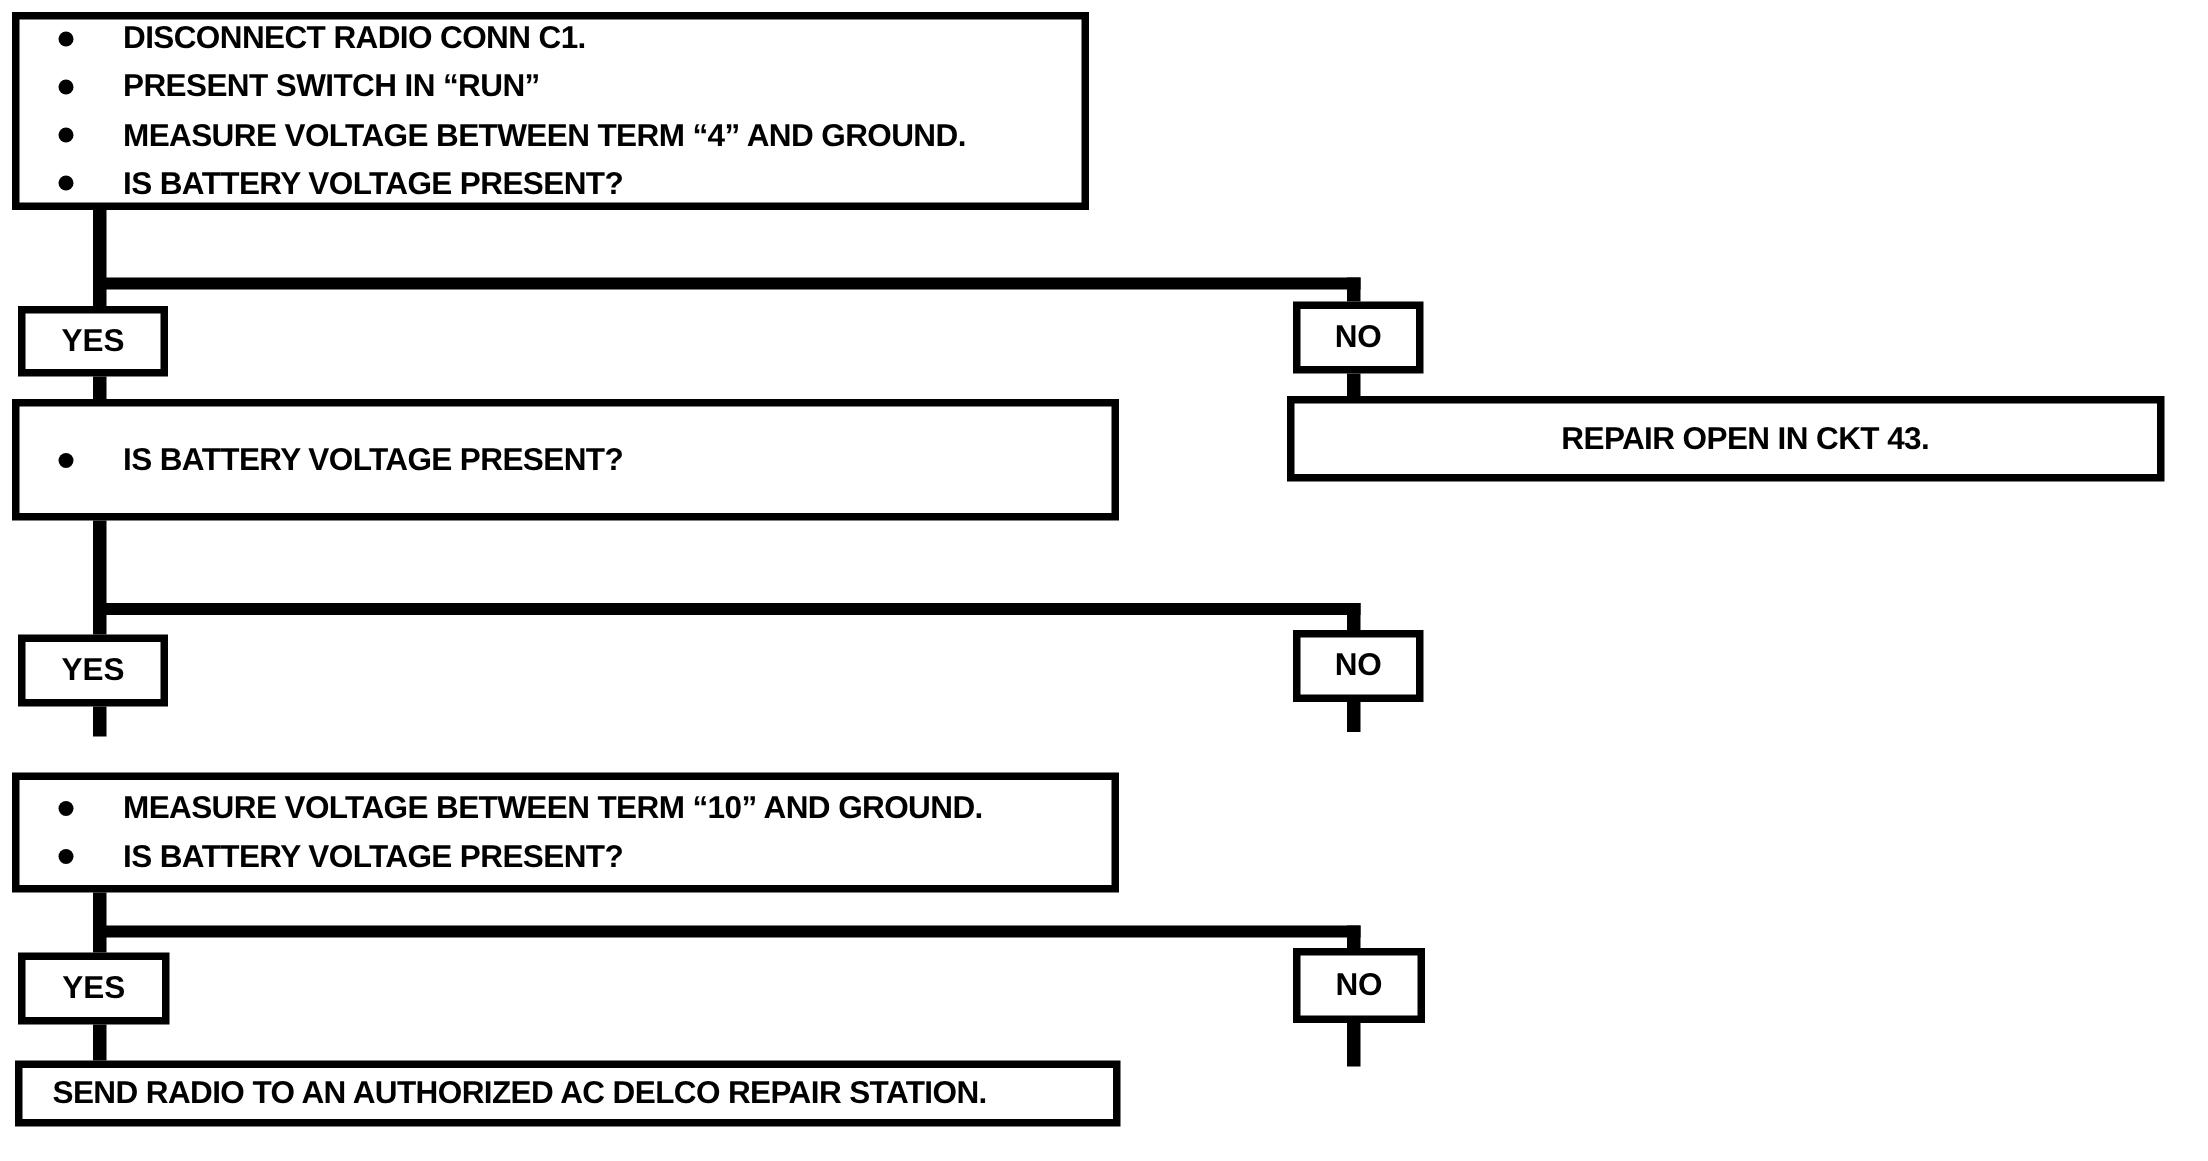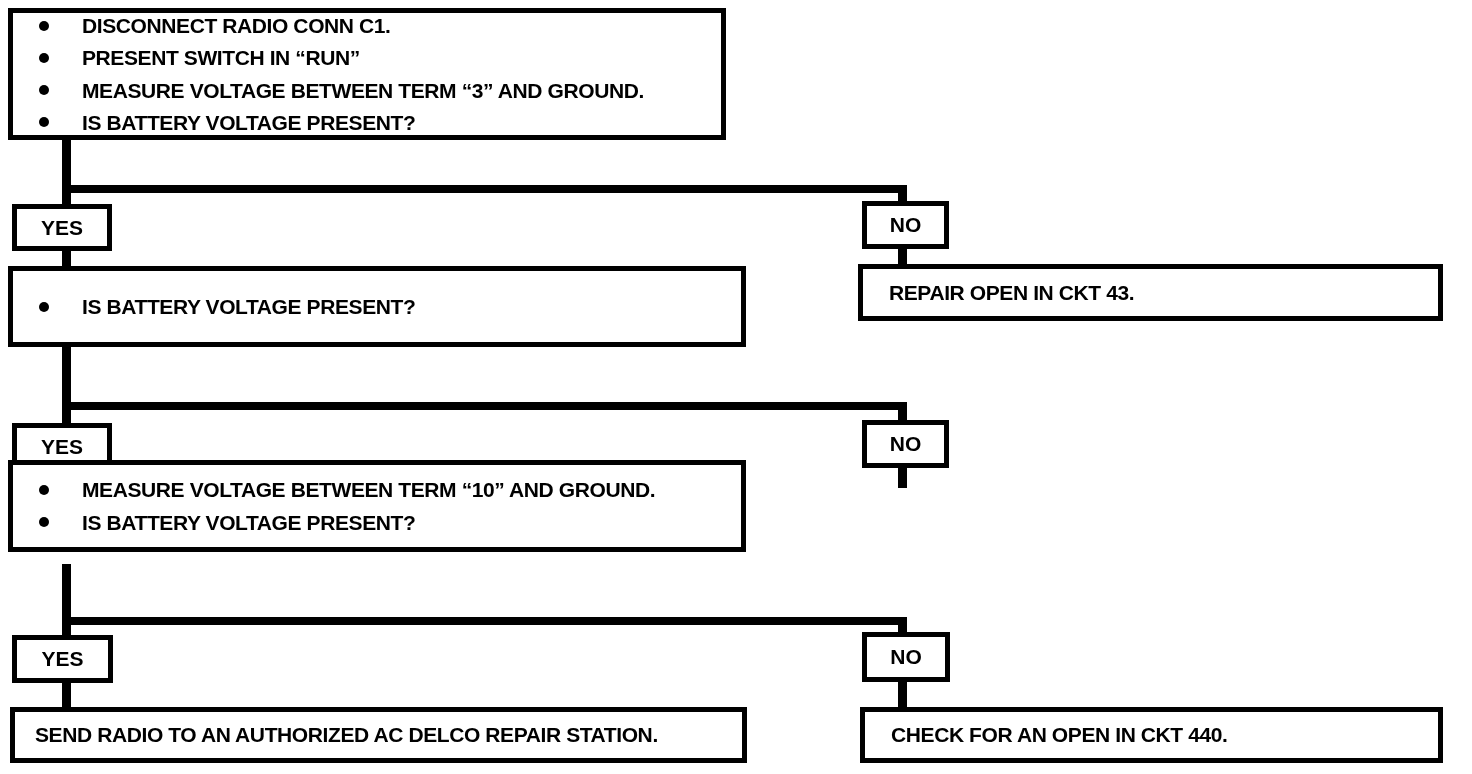--- a/index.html
+++ b/index.html
@@ -57,20 +57,21 @@
   }
   .label-box {
     align-items: center;
     text-align: right;
   }
   .label-box .txt {
     letter-spacing: 0;
   }
   .result {
     padding-left: 26px;
+    text-align: center;
   }
   .final {
     padding-left: 20px;
   }
 </style>
 </head>
 <body>
 
 <div class="canvas">
 
@@ -96,21 +97,21 @@
     <div class="row">
       <span class="bullet"></span>
       <span class="txt">DISCONNECT RADIO CONN C1.</span>
     </div>
     <div class="row">
       <span class="bullet"></span>
       <span class="txt">PRESENT SWITCH IN “RUN”</span>
     </div>
     <div class="row">
       <span class="bullet"></span>
-      <span class="txt">MEASURE VOLTAGE BETWEEN TERM “3” AND GROUND.</span>
+      <span class="txt">MEASURE VOLTAGE BETWEEN TERM “4” AND GROUND.</span>
     </div>
     <div class="row">
       <span class="bullet"></span>
       <span class="txt">IS BATTERY VOLTAGE PRESENT?</span>
     </div>
   </div>
 
   <div class="box label-box" style="left:12px;top:204px;width:100px;height:47px">
     <span class="txt">YES</span>
   </div>
@@ -128,38 +129,35 @@
     </div>
   </div>
 
   <div class="box label-box" style="left:12px;top:423px;width:100px;height:48px">
     <span class="txt">YES</span>
   </div>
   <div class="box label-box" style="left:862px;top:420px;width:87px;height:48px">
     <span class="txt">NO</span>
   </div>
 
-  <div class="box instr" style="left:8px;top:460px;width:738px;height:92px">
+  <div class="box instr" style="left:8px;top:515px;width:738px;height:80px">
     <div class="row">
       <span class="bullet"></span>
       <span class="txt">MEASURE VOLTAGE BETWEEN TERM “10” AND GROUND.</span>
     </div>
     <div class="row">
       <span class="bullet"></span>
       <span class="txt">IS BATTERY VOLTAGE PRESENT?</span>
     </div>
   </div>
 
   <div class="box label-box" style="left:12px;top:635px;width:101px;height:48px">
     <span class="txt">YES</span>
   </div>
   <div class="box label-box" style="left:862px;top:632px;width:88px;height:50px">
     <span class="txt">NO</span>
   </div>
-  <div class="box result" style="left:860px;top:707px;width:583px;height:56px">
-    <span class="txt">CHECK FOR AN OPEN IN CKT 440.</span>
-  </div>
 
-  <div class="box final" style="left:10px;top:707px;width:737px;height:56px">
+  <div class="box final" style="left:10px;top:707px;width:737px;height:44px">
     <span class="txt">SEND RADIO TO AN AUTHORIZED AC DELCO REPAIR STATION.</span>
   </div>
 
 </div>
 
 </body></html>

